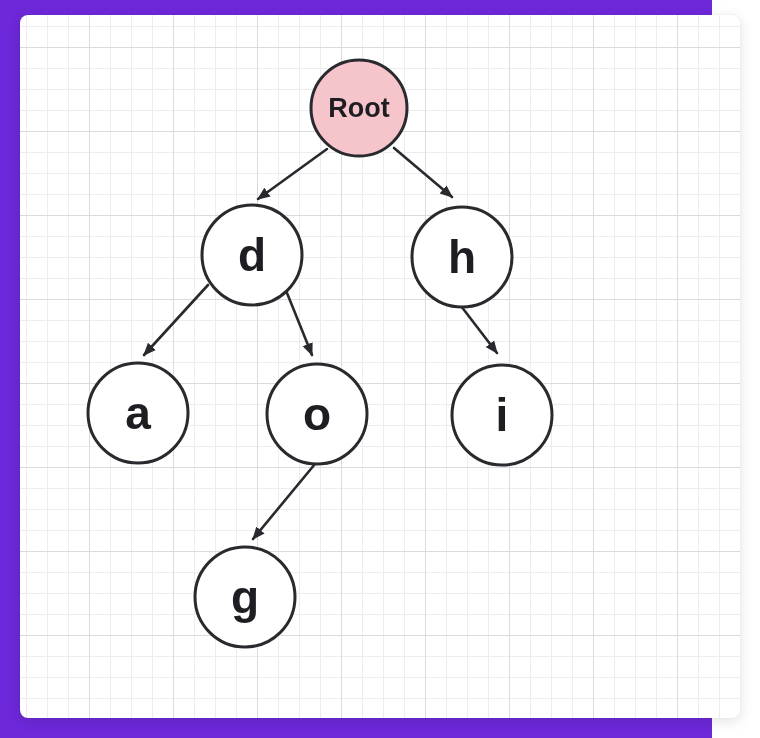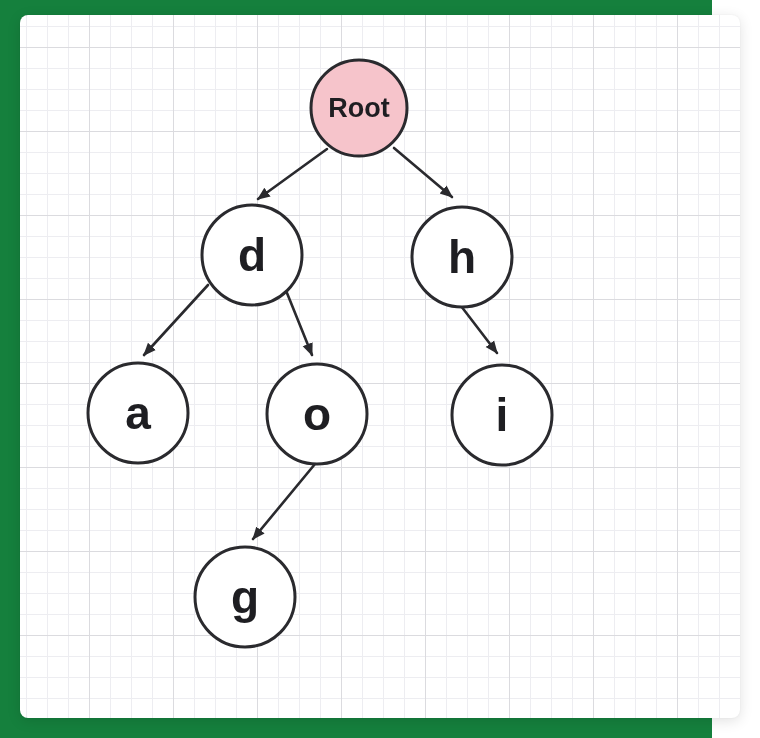--- a/index.html
+++ b/index.html
@@ -2,21 +2,21 @@
 <html><head>
 <meta charset="utf-8">
 <style>
   html,body{
     margin:0;padding:0;
     width:760px;height:738px;
     background:#ffffff;
     overflow:hidden;
     font-family:"Liberation Sans", sans-serif;
   }
-  .page{position:relative;width:712px;height:738px;background:#15803d;}
+  .page{position:relative;width:712px;height:738px;background:#6d28d9;}
   .canvas{
     position:absolute;left:20px;top:15px;width:720px;height:703px;
     border-radius:8px;
     background-color:#ffffff;
     background-image:
       linear-gradient(var(--grid-major) 1px, transparent 1px),
       linear-gradient(90deg, var(--grid-major) 1px, transparent 1px),
       linear-gradient(var(--grid-minor) 1px, transparent 1px),
       linear-gradient(90deg, var(--grid-minor) 1px, transparent 1px);
     background-size:84px 84px, 84px 84px, 21px 21px, 21px 21px;

